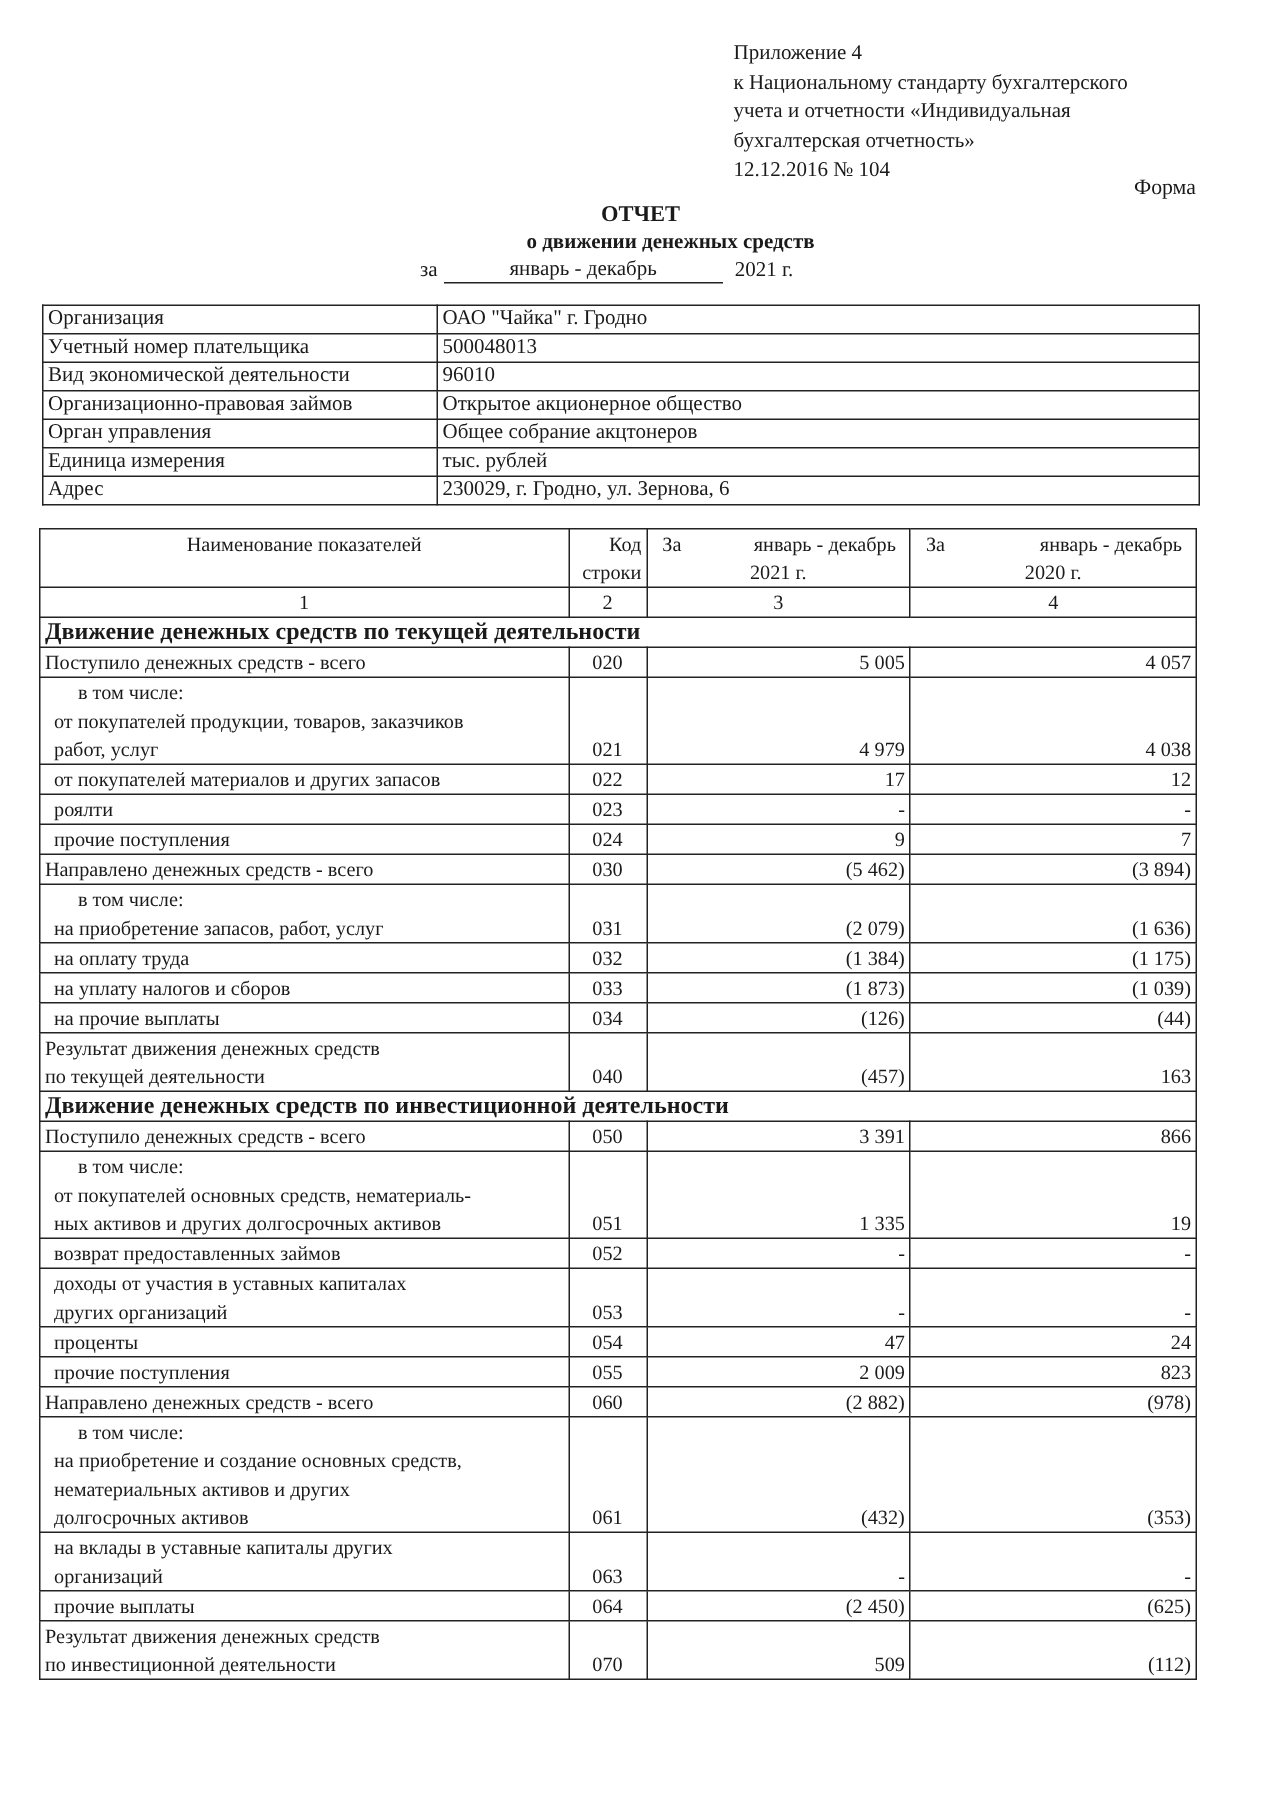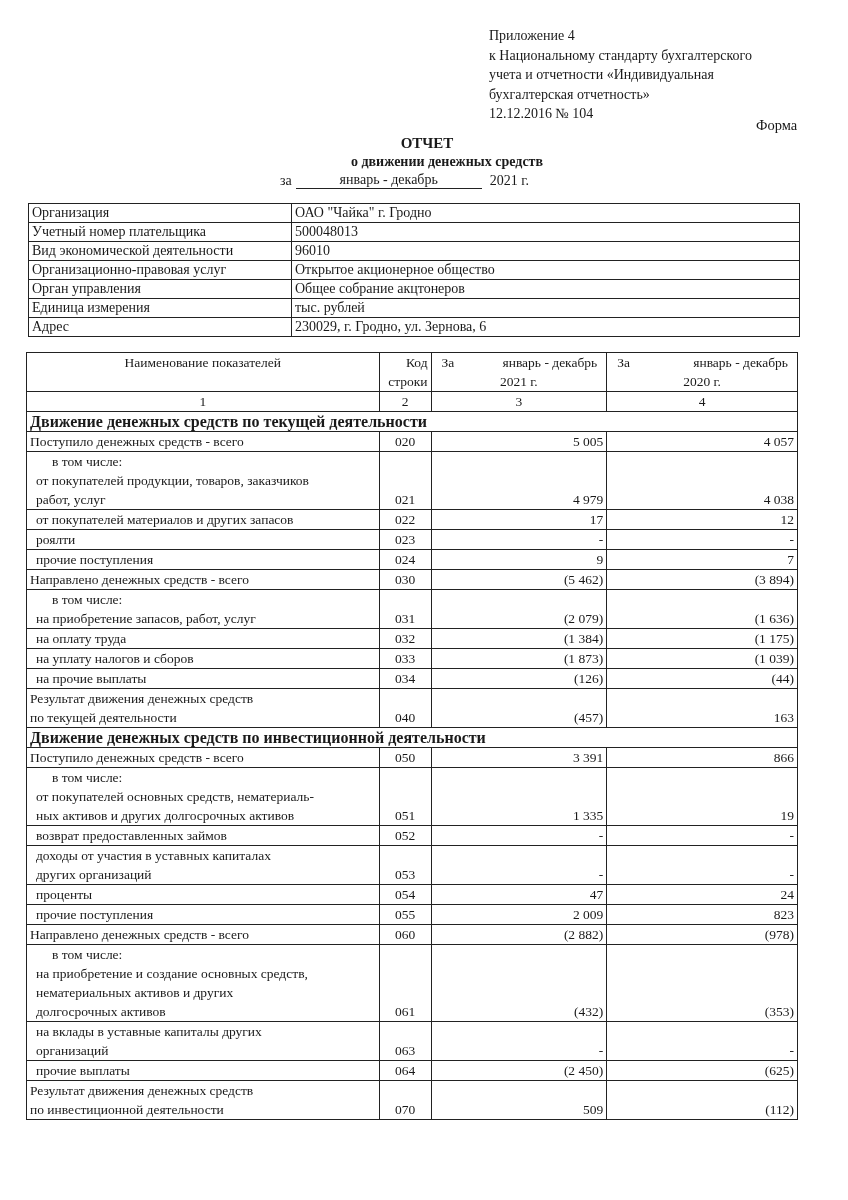--- a/index.html
+++ b/index.html
@@ -97,21 +97,21 @@
       </tr>
       <tr>
         <td class="lbl">Учетный номер плательщика</td>
         <td>500048013</td>
       </tr>
       <tr>
         <td class="lbl">Вид экономической деятельности</td>
         <td>96010</td>
       </tr>
       <tr>
-        <td class="lbl">Организационно-правовая услуг</td>
+        <td class="lbl">Организационно-правовая займов</td>
         <td>Открытое акционерное общество</td>
       </tr>
       <tr>
         <td class="lbl">Орган управления</td>
         <td>Общее собрание акцтонеров</td>
       </tr>
       <tr>
         <td class="lbl">Единица измерения</td>
         <td>тыс. рублей</td>
       </tr>

